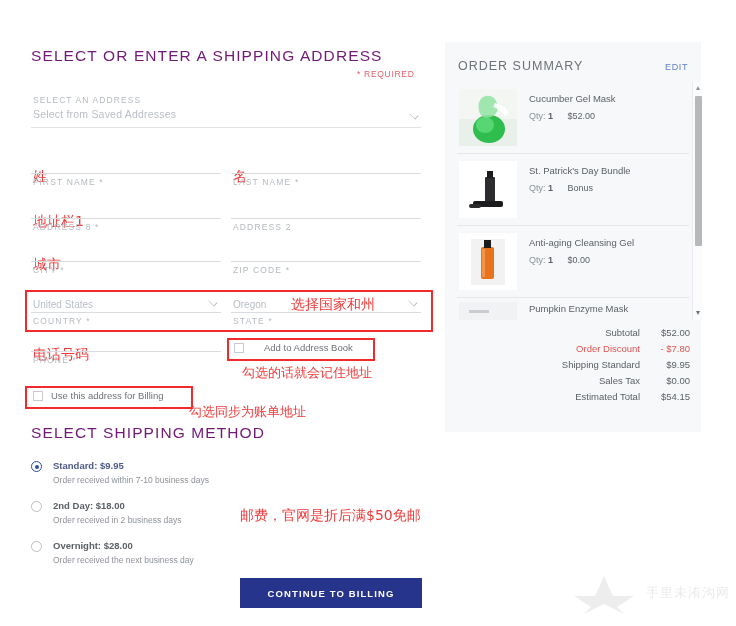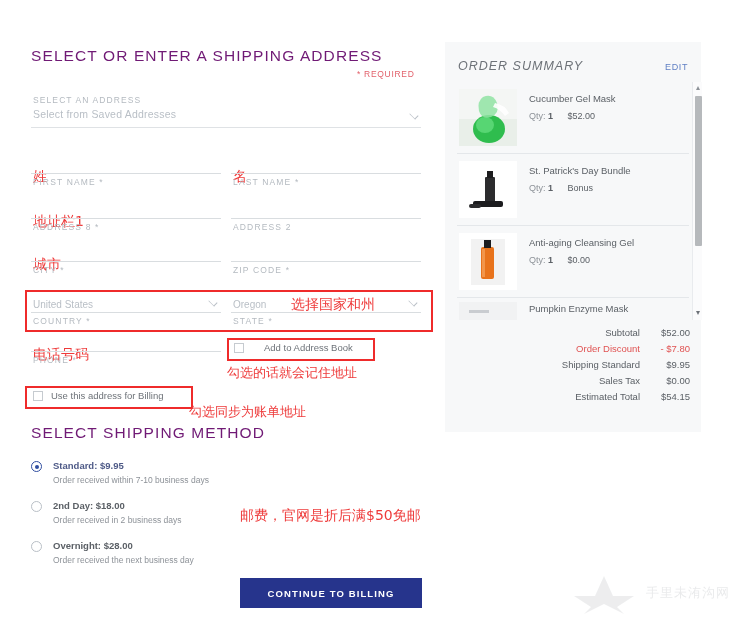--- a/index.html
+++ b/index.html
@@ -120,21 +120,21 @@
     font-family: "DejaVu Sans", sans-serif;
   }
 
   
   #summary {
     position: absolute; left: 445px; top: 42px; width: 256px; height: 390px;
     background: #f7f8f9;
   }
   #summary-title {
     position: absolute; left: 13px; top: 17px;
-    font-size: 12.5px; letter-spacing: 1px; color: #6d7278; white-space: nowrap; font-style: italic;
+    font-size: 12.5px; letter-spacing: 1px; color: #6d7278; white-space: nowrap;
   }
   #summary-edit {
     position: absolute; right: 13px; top: 20px;
     font-size: 9px; letter-spacing: .6px; color: #5f7fc4; cursor: pointer;
   }
 
   #items-viewport {
     position: absolute; left: 12px; top: 40px; width: 232px; height: 238px;
     overflow: hidden; background: transparent;
   }
@@ -409,21 +409,21 @@
         <span class="tlabel">Estimated Total</span>
         <span class="tval">$54.15</span>
       </div>
     </div>
   </div>
 
   <div class="ann-box" style="left:25px; top:290px; width:408px; height:42px;"></div>
   <div class="ann-text" style="left:291px; top:296px; font-size:14px;">选择国家和州</div>
 
   <div class="ann-box" style="left:227px; top:338px; width:148px; height:23px;"></div>
-  <div class="ann-text" style="left:227px; top:364px; font-size:13px;text-align:right;">勾选的话就会记住地址</div>
+  <div class="ann-text" style="left:242px; top:364px; font-size:13px;text-align:right;">勾选的话就会记住地址</div>
 
   <div class="ann-box" style="left:25px; top:386px; width:168px; height:23px;"></div>
   <div class="ann-text" style="left:189px; top:403px; font-size:13px;">勾选同步为账单地址</div>
 
   <div class="ann-text" style="left:240px; top:507px; font-size:14px;">邮费，官网是折后满$50免邮</div>
 
   <div id="watermark">
     <svg id="wm-star" width="76" height="42" viewBox="0 0 76 42">
       <polygon points="38,2 47,22 68,22 51,33 58,40 38,30 18,40 25,33 8,22 29,22" fill="#c4c7ca"></polygon>
     </svg>

